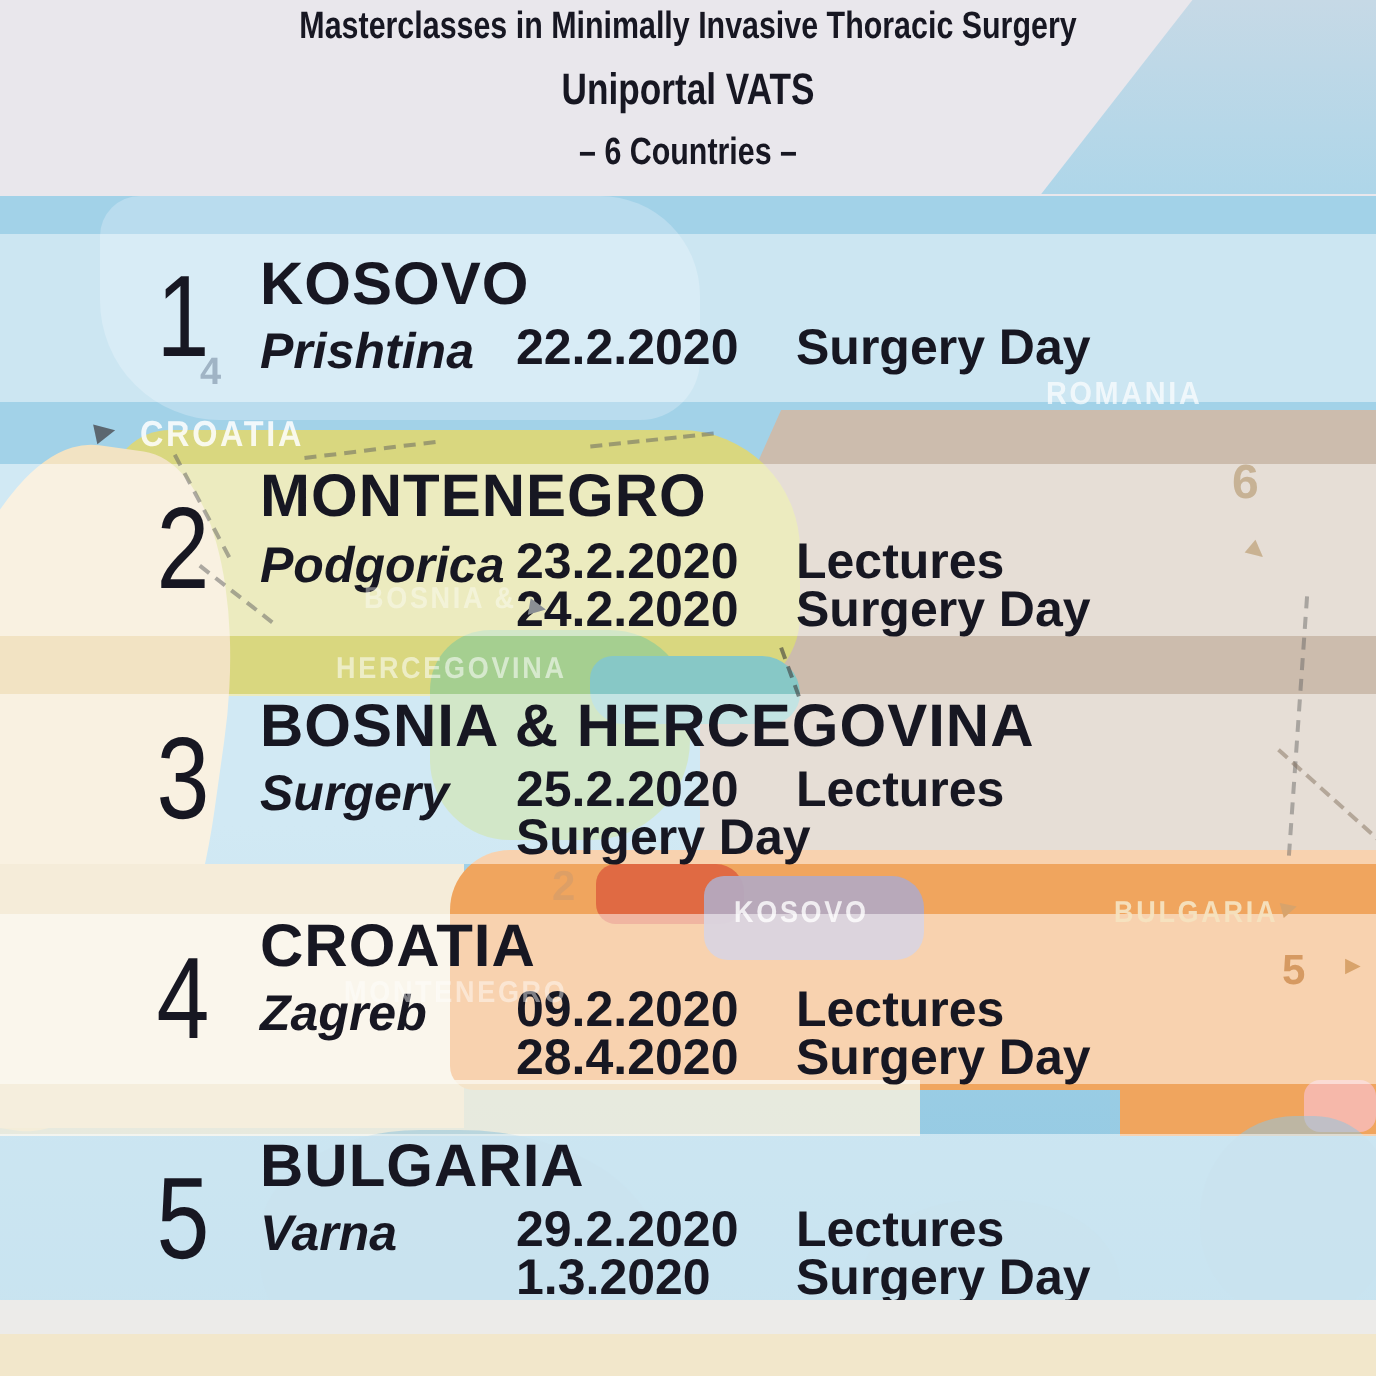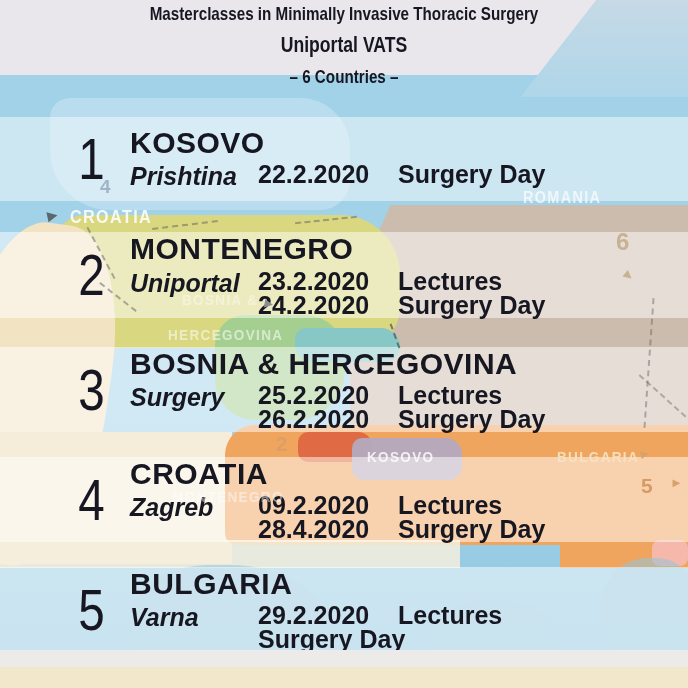--- a/index.html
+++ b/index.html
@@ -7,21 +7,21 @@
           font-family:"Liberation Sans","DejaVu Sans",sans-serif;
           background:linear-gradient(180deg,var(--sea) 0%,var(--sea) 60%,var(--sea-deep) 100%);}
   .mr{position:absolute;z-index:1;}
   .dash{position:absolute;z-index:4;border-top:2.5px dashed rgba(96,96,96,.5);}
   .vdash{position:absolute;z-index:4;border-left:2.5px dashed rgba(96,96,96,.45);width:0;}
   .arrow{position:absolute;z-index:4;line-height:1;}
   .rnum{position:absolute;z-index:4;font-weight:bold;}
   .mlabel{position:absolute;z-index:4;color:var(--label-white);font-weight:bold;
           letter-spacing:1.5px;transform:scaleX(.9);transform-origin:left;white-space:nowrap;}
   
-  .header{position:absolute;z-index:10;left:0;top:0;width:688px;height:75px;
+  .header{position:absolute;z-index:10;left:0;top:0;width:688px;height:98px;
           background:var(--header-bg);text-align:center;color:var(--text-dark);}
   .header-sea{position:absolute;right:0;top:0;width:270px;height:97px;z-index:1;
           background:linear-gradient(180deg,#c6d9e6 0%,#aed6e9 100%);
           clip-path:polygon(38% 100%,100% 100%,100% 0,66% 0);}
   .t1,.t2,.t3{position:relative;z-index:2;font-weight:bold;margin:0;}
   .t1{font-size:19px;padding-top:3px;transform:scaleX(.8);}
   .t2{font-size:22px;margin-top:7px;transform:scaleX(.8);}
   .t3{font-size:19px;margin-top:8px;transform:scaleX(.8);}
   
   .band{position:absolute;z-index:3;left:0;width:688px;display:flex;align-items:center;
@@ -109,21 +109,21 @@
         </div>
       </div>
     </div>
   </section>
 
   <section class="band" style="top:232px;height:86px;">
     <div class="num">2</div>
     <div class="info">
       <div class="country">MONTENEGRO</div>
       <div class="detail">
-        <div class="city">Uniportal</div>
+        <div class="city">Podgorica</div>
         <div class="events">
           <div class="event">
             <span class="date">23.2.2020</span>
             <span class="elabel">Lectures</span>
           </div>
           <div class="event">
             <span class="date">24.2.2020</span>
             <span class="elabel">Surgery Day</span>
           </div>
         </div>
@@ -136,21 +136,20 @@
     <div class="info">
       <div class="country">BOSNIA &amp; HERCEGOVINA</div>
       <div class="detail">
         <div class="city">Surgery</div>
         <div class="events">
           <div class="event">
             <span class="date">25.2.2020</span>
             <span class="elabel">Lectures</span>
           </div>
           <div class="event">
-            <span class="date">26.2.2020</span>
             <span class="elabel">Surgery Day</span>
           </div>
         </div>
       </div>
     </div>
   </section>
 
   <section class="band" style="top:457px;height:85px;">
     <div class="num">4</div>
     <div class="info">
@@ -176,20 +175,21 @@
     <div class="info">
       <div class="country">BULGARIA</div>
       <div class="detail">
         <div class="city">Varna</div>
         <div class="events">
           <div class="event">
             <span class="date">29.2.2020</span>
             <span class="elabel">Lectures</span>
           </div>
           <div class="event">
+            <span class="date">1.3.2020</span>
             <span class="elabel">Surgery Day</span>
           </div>
         </div>
       </div>
     </div>
   </section>
 
 </div>
 
 </body></html>

